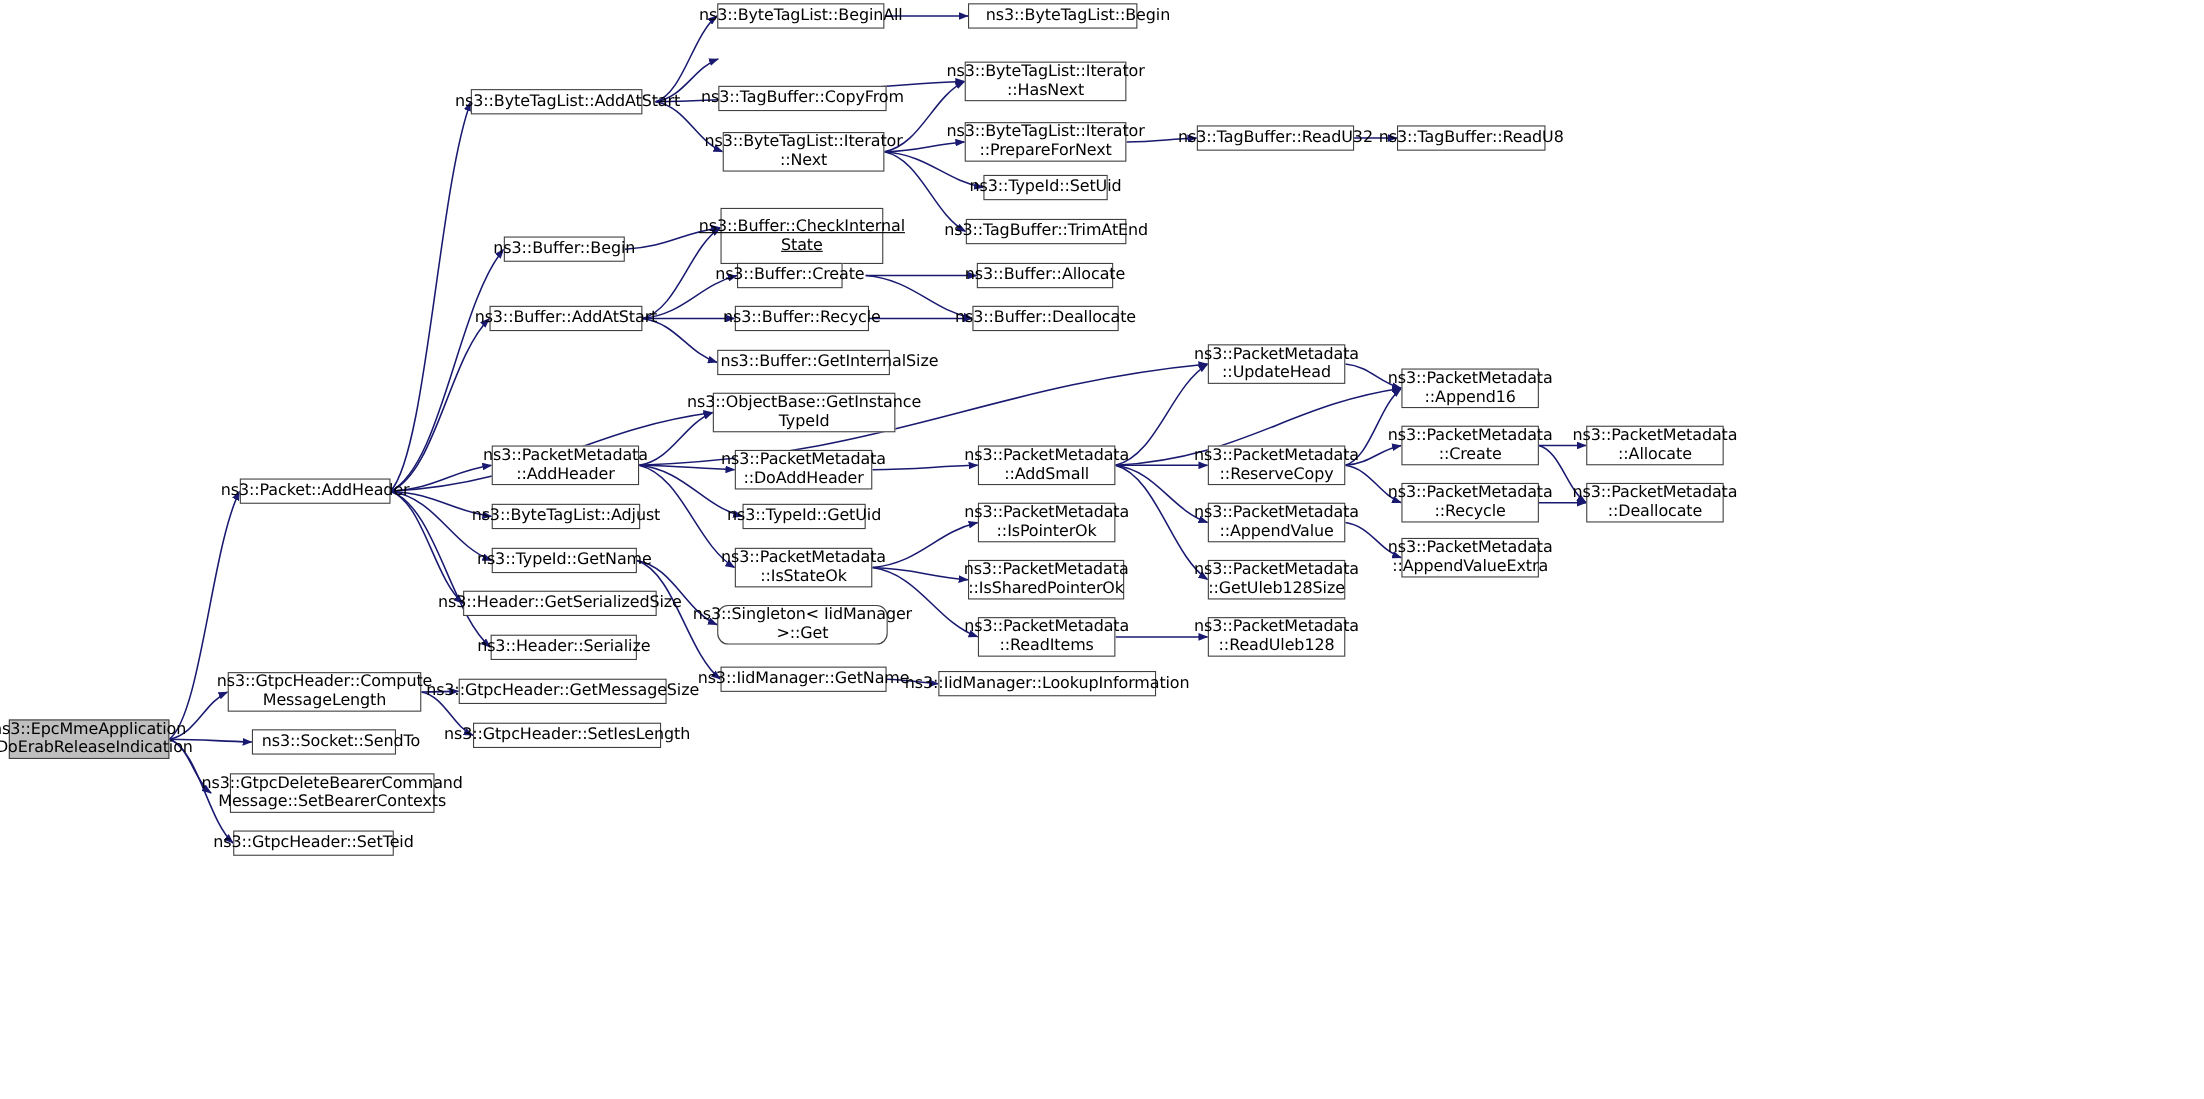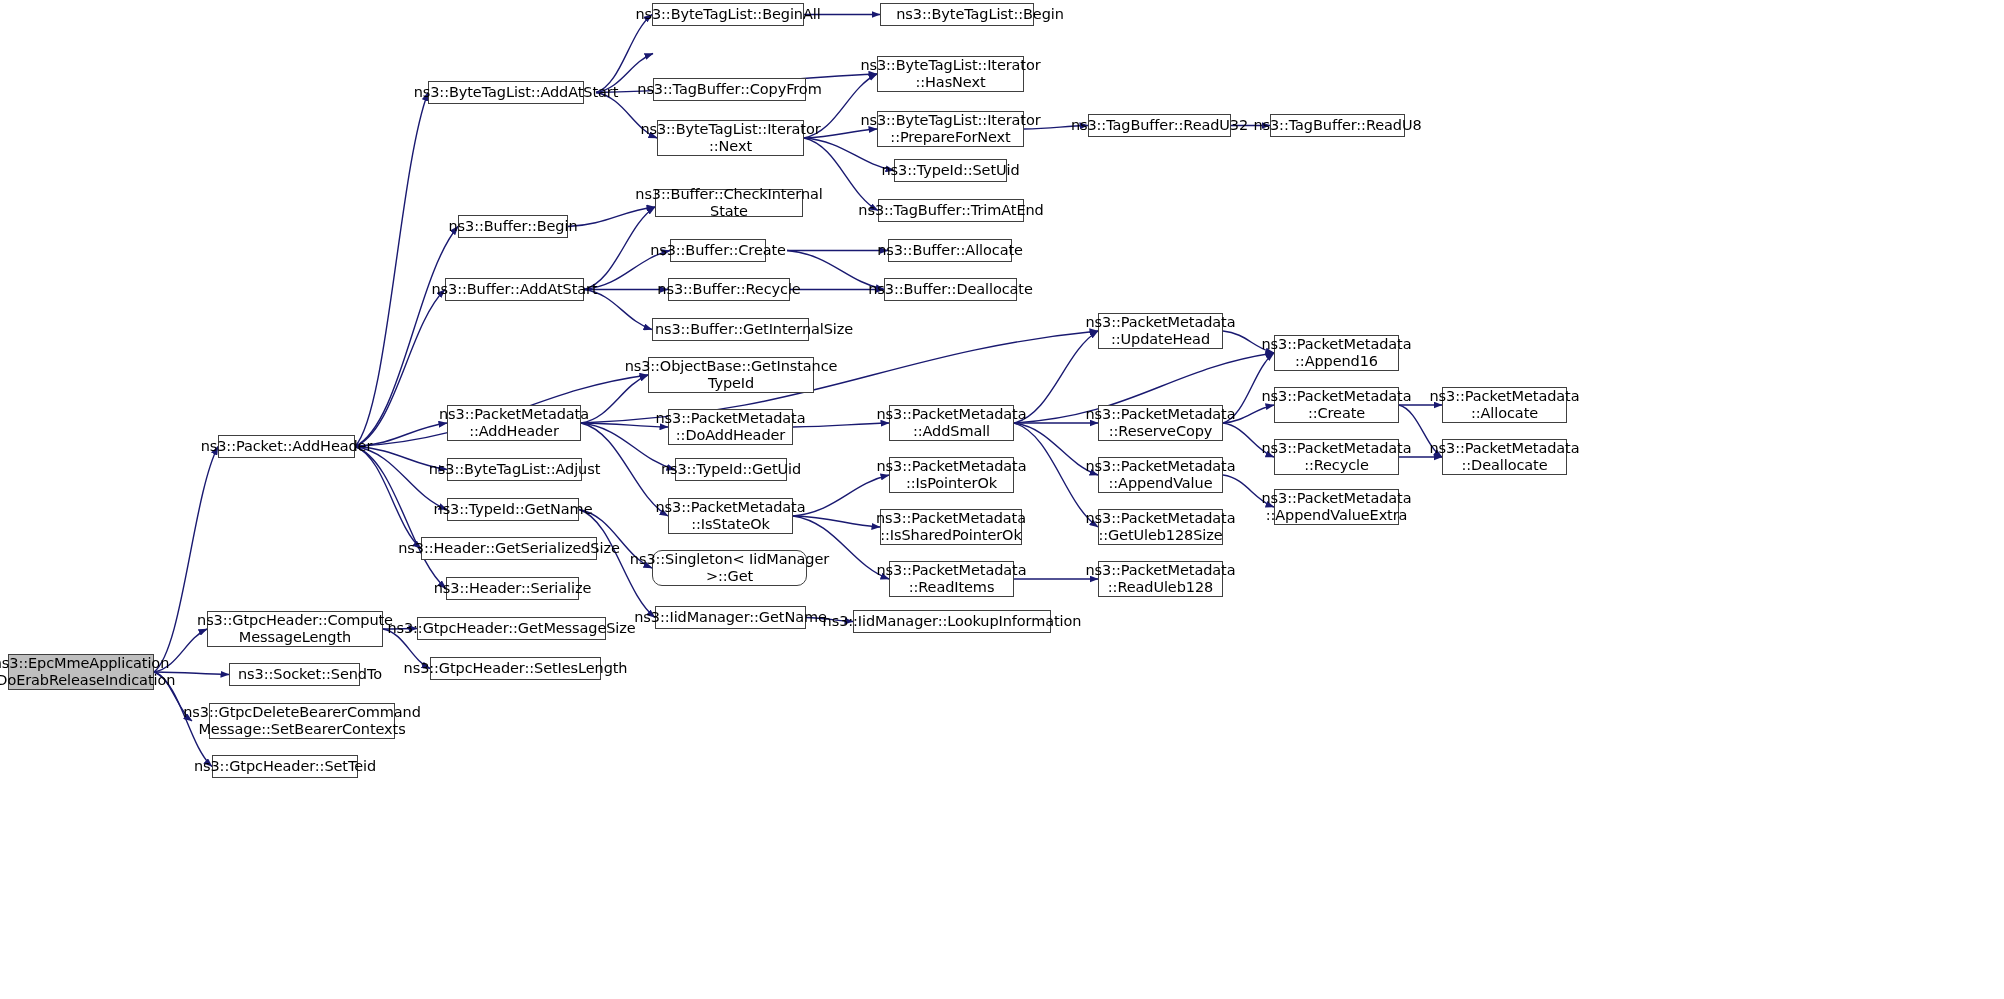--- a/index.html
+++ b/index.html
@@ -136,21 +136,21 @@
       <div class="node" style="left: 447px; top: 405px; width: 134px; height: 36px;">ns3::PacketMetadata
 ::AddHeader</div>
       <div class="node" style="left: 447px; top: 458px; width: 135px; height: 23px;">ns3::ByteTagList::Adjust</div>
       <div class="node" style="left: 447px; top: 498px; width: 132px; height: 23px;">ns3::TypeId::GetName</div>
       <div class="node" style="left: 421px; top: 537px; width: 176px; height: 23px;">ns3::Header::GetSerializedSize</div>
       <div class="node" style="left: 446px; top: 577px; width: 133px; height: 23px;">ns3::Header::Serialize</div>
       <div class="node" style="left: 652px; top: 3px; width: 152px; height: 23px;">ns3::ByteTagList::BeginAll</div>
       <div class="node" style="left: 653px; top: 42px; width: 153px; height: 23px; margin-top: 36px;">ns3::TagBuffer::CopyFrom</div>
       <div class="node" style="left: 657px; top: 120px; width: 147px; height: 36px;">ns3::ByteTagList::Iterator
 ::Next</div>
-      <div class="node" style="left: 655px; top: 189px; width: 148px; height: 28px;">ns3::Buffer::CheckInternal
+      <div class="node" style="left: 655px; top: 189px; width: 148px; height: 51px; text-decoration: underline;">ns3::Buffer::CheckInternal
 State</div>
       <div class="node" style="left: 670px; top: 239px; width: 96px; height: 23px;">ns3::Buffer::Create</div>
       <div class="node" style="left: 668px; top: 278px; width: 122px; height: 23px;">ns3::Buffer::Recycle</div>
       <div class="node" style="left: 652px; top: 318px; width: 157px; height: 23px; padding-left: 47px;">ns3::Buffer::GetInternalSize</div>
       <div class="node" style="left: 648px; top: 357px; width: 166px; height: 36px;">ns3::ObjectBase::GetInstance
 TypeId</div>
       <div class="node" style="left: 668px; top: 409px; width: 125px; height: 36px;">ns3::PacketMetadata
 ::DoAddHeader</div>
       <div class="node" style="left: 675px; top: 458px; width: 112px; height: 23px;">ns3::TypeId::GetUid</div>
       <div class="node" style="left: 668px; top: 498px; width: 125px; height: 36px;">ns3::PacketMetadata

